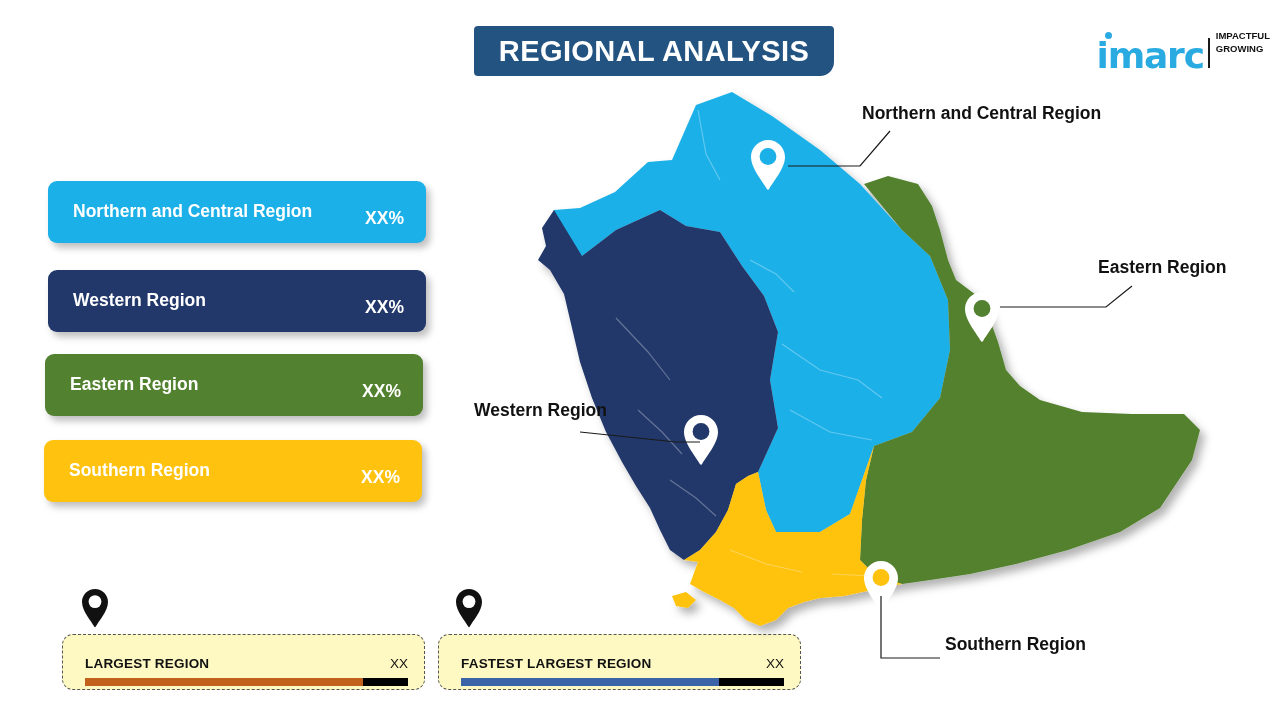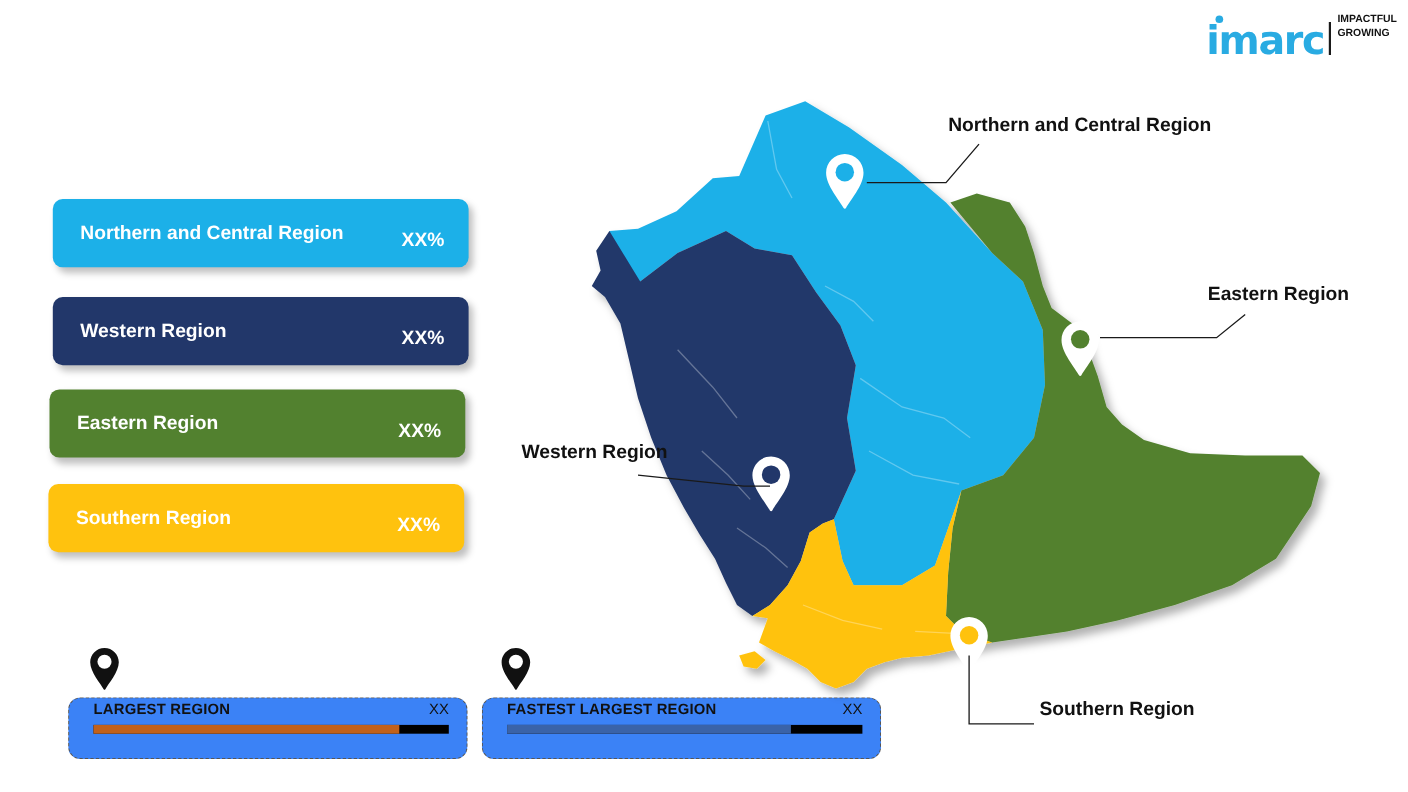--- a/index.html
+++ b/index.html
@@ -18,21 +18,21 @@
     background: #235380;
     border-radius: 4px 4px 14px 4px;
     display: flex; align-items: center; justify-content: center;
   }
   #title-banner .title-text {
     color: #ffffff; font-size: 29px; font-weight: 700;
     letter-spacing: .4px; white-space: nowrap;
   }
 
   
-  #logo { position: absolute; right: 10px; top: 12px; display: flex; align-items: flex-end; }
+  #logo { position: absolute; right: 10px; top: 30px; display: flex; align-items: flex-end; }
   #logo .imarc {
     color: #29ABE2; font-size: 36px; font-weight: 700;
     letter-spacing: -1.2px; line-height: .85; position: relative;
     font-family: "DejaVu Sans", sans-serif;
   }
   #logo .dot {
     position: absolute; left: 8px; top: -9px;
     width: 7px; height: 7px; border-radius: 50%; background: #29ABE2;
   }
   #logo .divider { width: 2px; height: 30px; background: #1a1a1a; margin: 0 6px 4px 4px; }
@@ -55,21 +55,21 @@
 
   #share-bar-0 { left: 48px;  top: 181px; width: 378px; }
   #share-bar-1 { left: 48px;  top: 270px; width: 378px; }
   #share-bar-2 { left: 45px;  top: 354px; width: 378px; }
   #share-bar-3 { left: 44px;  top: 440px; width: 378px; }
 
   
   .stat-box {
     position: absolute; height: 56px;
     border: 1.6px dashed #555; border-radius: 11px;
-    background: #3b82f6; padding: 2px 16px 0 22px;
+    background: #fef9c3; padding: 21px 16px 0 22px;
   }
   .stat-row { display: flex; align-items: baseline; justify-content: space-between; }
   .stat-row .stat-label { font-size: 13.5px; font-weight: 700; color: #111; letter-spacing: .2px; }
   .stat-row .stat-value { font-size: 13.5px; font-weight: 400; color: #111; }
   .stat-track { margin-top: 7px; height: 8px; background: #000; border-radius: 0; position: relative; }
   .stat-fill { position: absolute; left: 0; top: 0; bottom: 0; }
 
   #stat-box-largest { left: 62px;  top: 634px; width: 363px; }
   #stat-box-fastest { left: 438px; top: 634px; width: 363px; }
 
@@ -88,20 +88,23 @@
   #label-west  { left: 474px; top: 400px; }
   #label-south { left: 945px; top: 634px; }
 
   .leader { position: absolute; pointer-events: none; }
 </style>
 </head>
 <body>
 
 <div id="root">
 
+  <div id="title-banner">
+    <span class="title-text">REGIONAL ANALYSIS</span>
+  </div>
 
   <div id="logo">
     <div class="imarc">
       <span class="dot"></span>
       <span>imarc</span>
     </div>
     <div class="divider"></div>
     <div class="tag">
       <div>IMPACTFUL</div>
       <div>GROWING</div>

